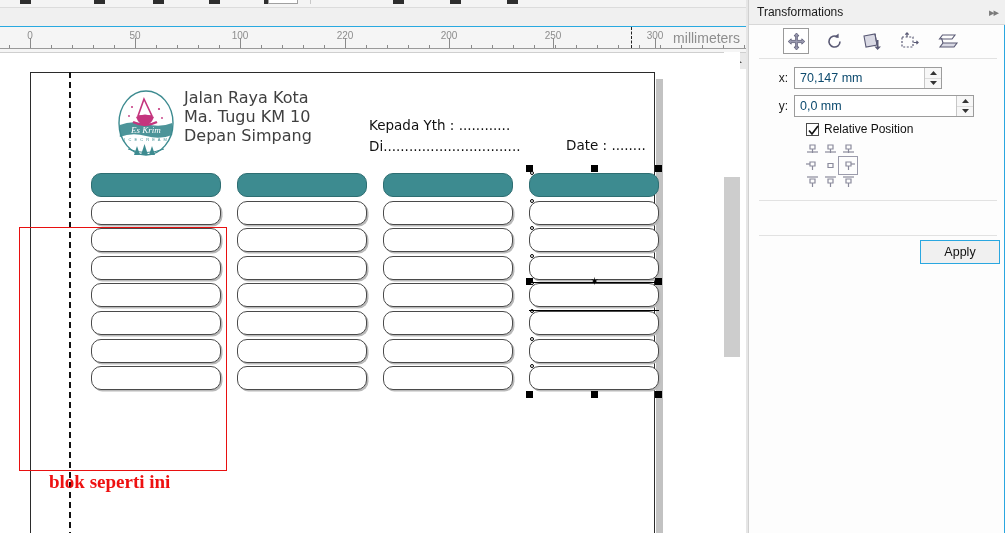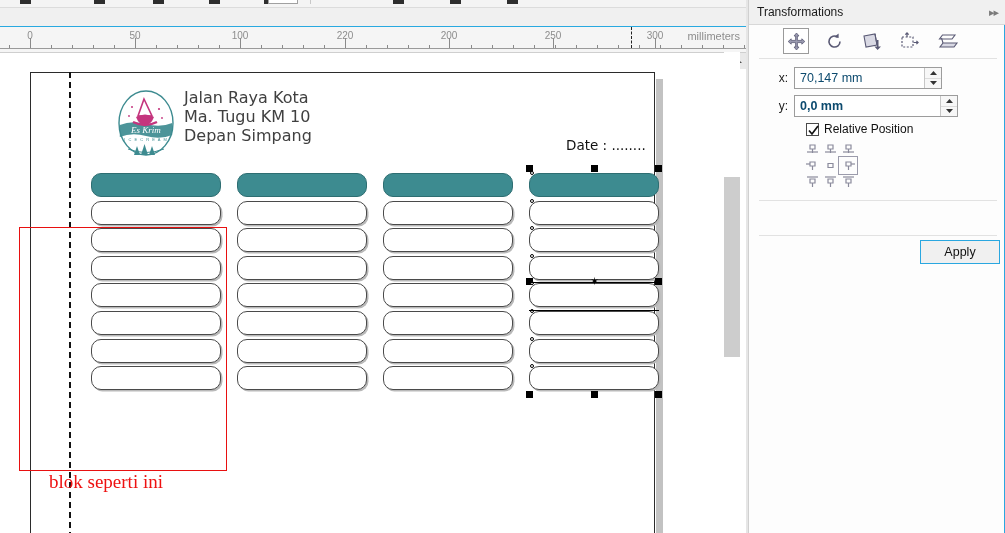--- a/index.html
+++ b/index.html
@@ -63,21 +63,21 @@
   .tick.major { height: 10px; }
   .tick.minor { height: 3px; }
   .tick-label {
     position: absolute; top: 22px;
     font-size: 10px; color: #8d8d8d;
     transform: translateX(-50%);
     white-space: nowrap;
   }
   .ruler-unit {
     position: absolute; top: 22px; right: 8px;
-    font-size: 11px; color: #8d8d8d;
+    font-size: 14px; color: #8d8d8d;
   }
   .ruler-guide {
     position: absolute; top: 19px; bottom: 4px; width: 0;
     border-left: 1px dashed #222;
   }
 
   
   .canvas {
     position: absolute; left: 0; top: 52px; width: 748px; bottom: 0;
     background: #ffffff;
@@ -185,21 +185,21 @@
   
   .red-rect {
     position: absolute; left: -12px; top: 154px;
     width: 208px; height: 244px;
     border: 1px solid #e81010;
     background: transparent;
   }
   .red-label {
     position: absolute; left: 18px; top: 398px;
     font-family: "Liberation Serif", serif;
-    font-size: 19px; font-weight: normal;
+    font-size: 19px; font-weight: bold;
     color: #ee1111;
     white-space: nowrap;
   }
 
   
   .handle {
     position: absolute; width: 7px; height: 7px;
     background: #000;
   }
   .sel-center {
@@ -437,20 +437,22 @@
             <path d="M12 60 q18 7 36 0" stroke="#3d8b90" stroke-width="1" fill="none"></path>
           </svg>
         </div>
         <div>
           <div class="brand-addr">Jalan Raya Kota
 Ma. Tugu KM 10
 Depan Simpang</div>
         </div>
       </div>
 
+      <div class="recipient">Kepada Yth : ............
+Di................................</div>
       <div class="datefield">Date : ........</div>
 
       <div class="red-rect"></div>
       <div class="red-label">blok seperti ini</div>
 
       <div id="columns-host">
           <div class="col" style="left: 60px;">
             <div class="bar head" style="top: 100px; background: rgb(61, 139, 144);"></div>
             <div class="bar" style="top: 127.6px; background: rgb(255, 255, 255);"></div>
             <div class="bar" style="top: 155.2px; background: rgb(255, 255, 255);"></div>
@@ -578,21 +580,21 @@
               <svg width="7" height="4" viewBox="0 0 7 4">
                   <path d="M3.5 4 L0 0 L7 0 Z" fill="#333"></path>
                 </svg>
             </div>
           </div>
         </div>
       </div>
 
       <div class="field-row" style="top:70px;">
         <span class="field-label">y:</span>
-        <div class="spin" style="width:164px;font-weight:bold;">
+        <div class="spin" style="width:180px;">
           <span class="val">0,0 mm</span>
           <div class="arrows">
             <div>
               <svg width="7" height="4" viewBox="0 0 7 4">
                   <path d="M3.5 0 L7 4 L0 4 Z" fill="#333"></path>
                 </svg>
             </div>
             <div>
               <svg width="7" height="4" viewBox="0 0 7 4">
                   <path d="M3.5 4 L0 0 L7 0 Z" fill="#333"></path>

